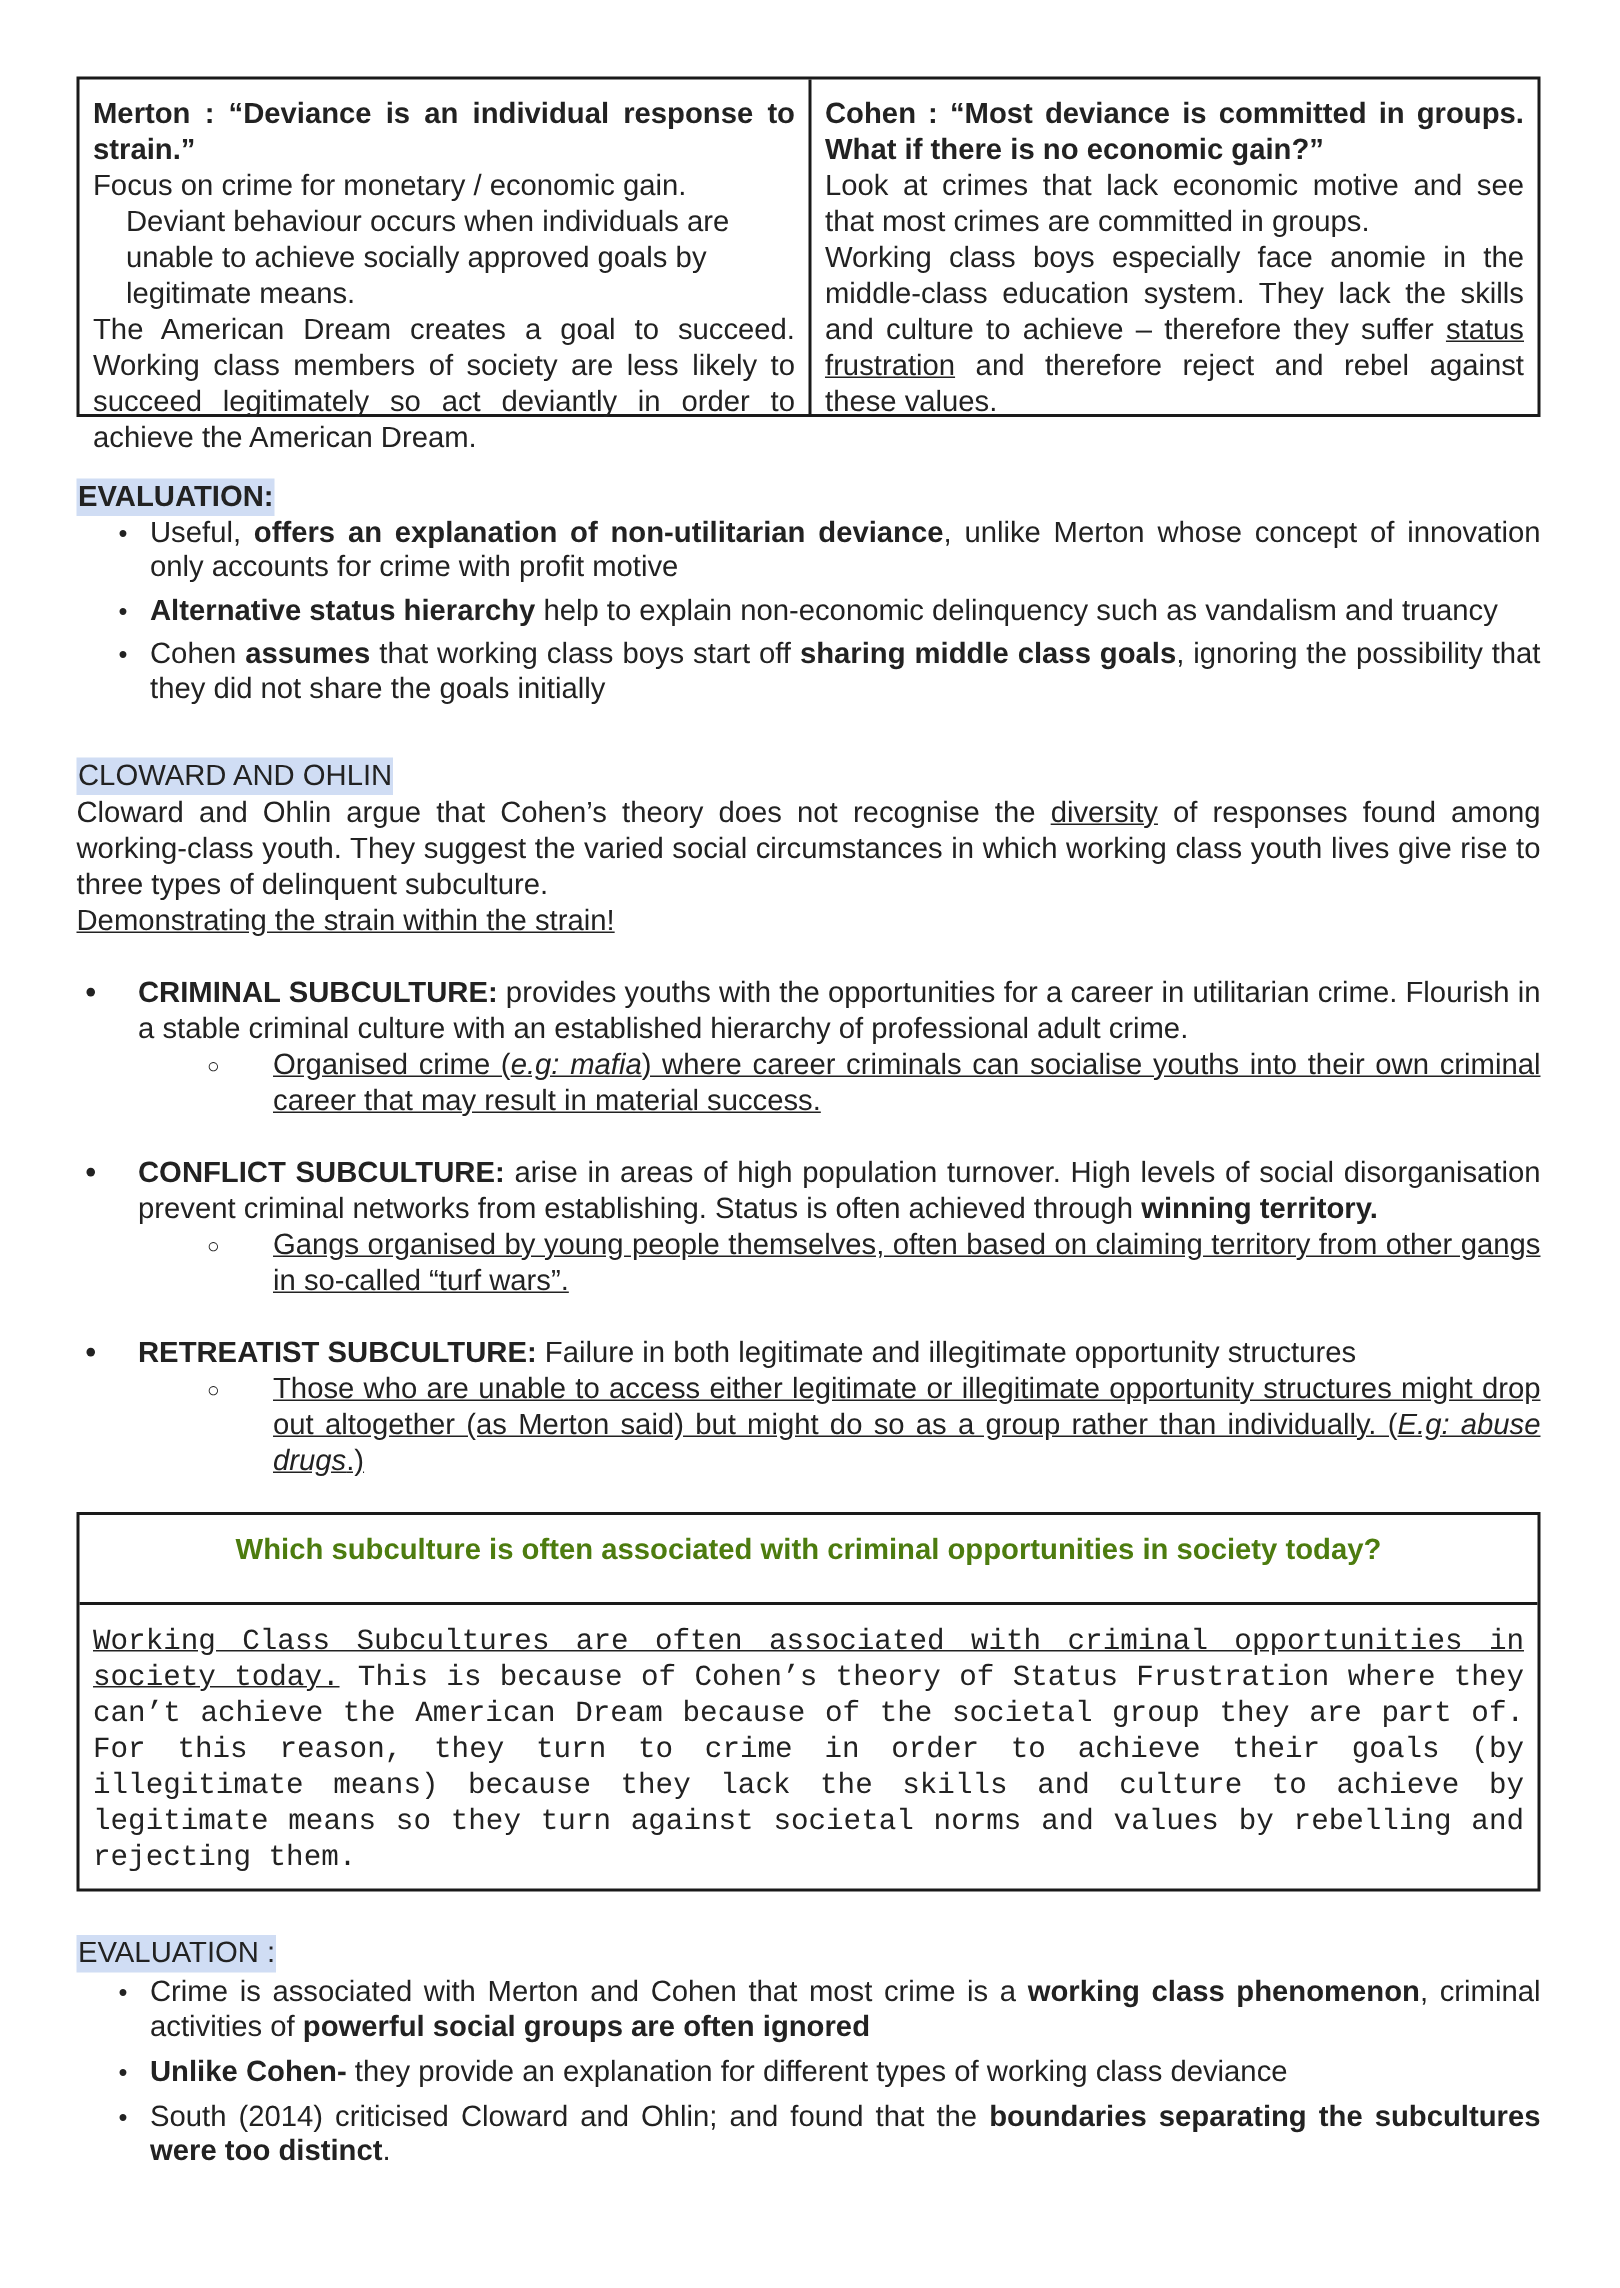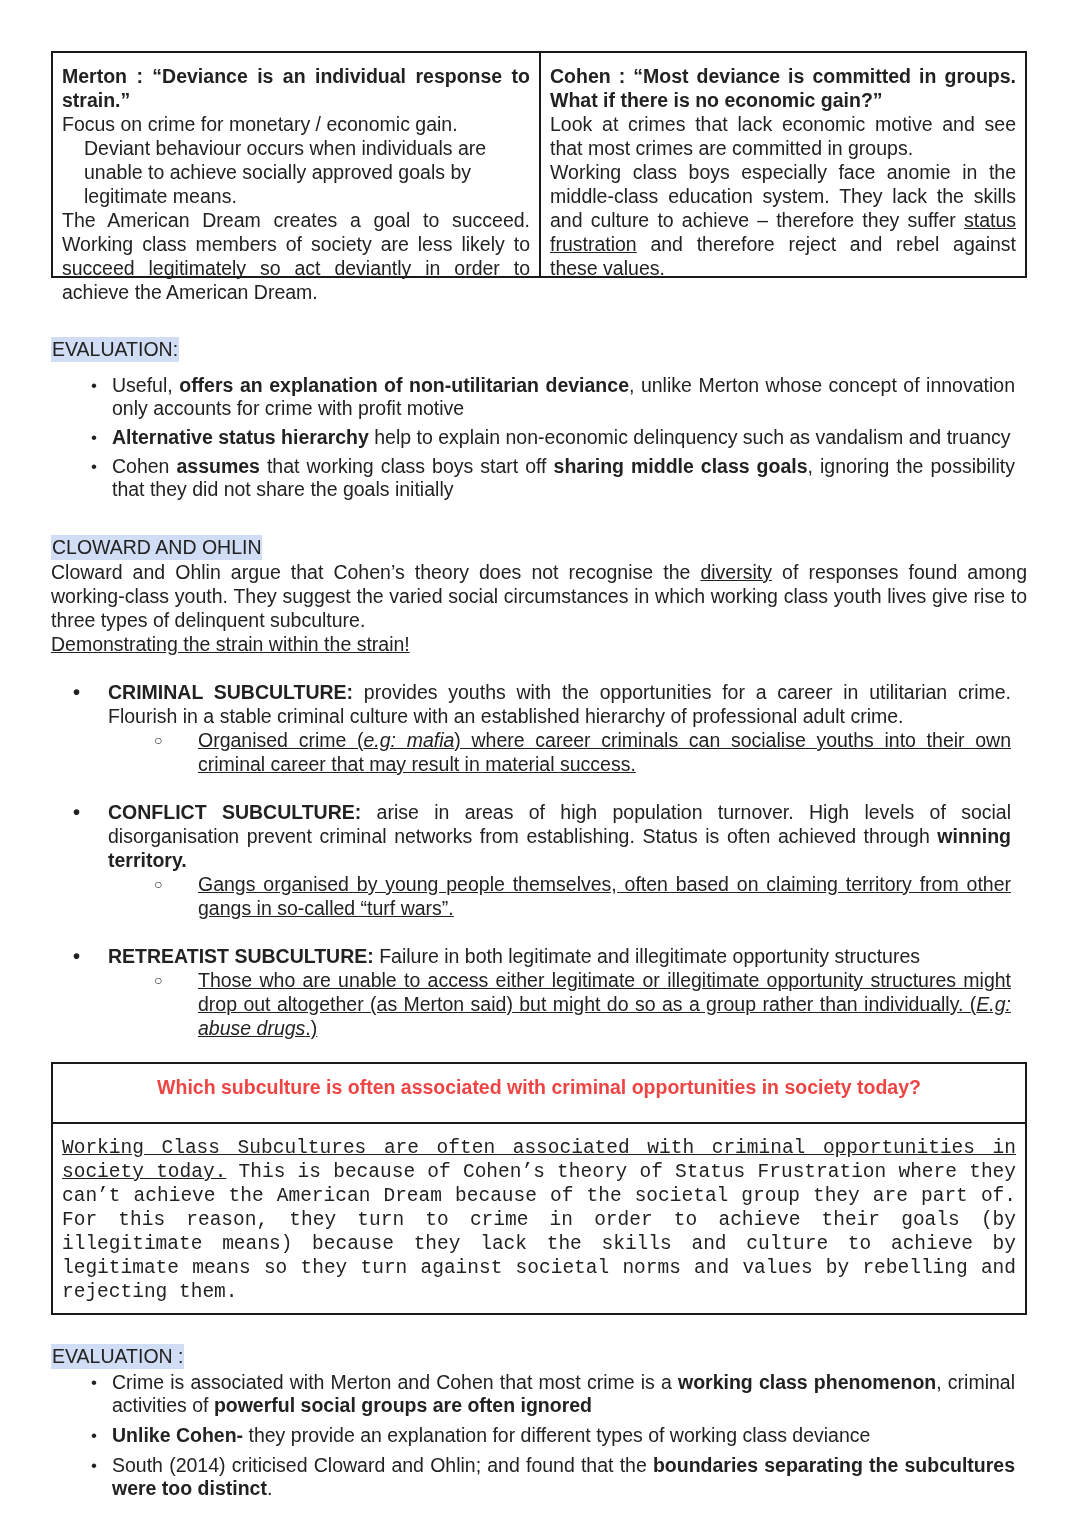--- a/index.html
+++ b/index.html
@@ -12,36 +12,36 @@
     width: 976px; border: 2px solid #1a1a1a; display: flex; box-sizing: border-box;
     height: 227px;
   }
   .comp-cell { width: 50%; box-sizing: border-box; padding: 11px 9px 8px 9px; line-height: 24px; }
   .comp-cell + .comp-cell { border-left: 2px solid #1a1a1a; }
   .j { text-align: justify; }
   .c { text-align: left; }
   .b { font-weight: bold; }
   .u { text-decoration: underline; }
   .hl { background: #d0ddf4; padding: 0 1px; display: inline-block; line-height: 25px; }
-  .heading { margin-top: 59px; }
-  ul.dots { list-style: none; margin: 12px; padding: 0; }
+  .heading { margin-top: 41px; font-weight: bold; }
+  ul.dots { list-style: none; margin: 0; padding: 0; }
   ul.dots li { position: relative; padding-left: 49px; line-height: 23px; text-align: justify; }
   ul.dots li::before { content: "•"; position: absolute; left: 28px; top: 0; font-size: 17px; }
   .eval1 { margin-top: 17px; }
   .eval1 li { margin-bottom: 6px; }
   .para { line-height: 24px; text-align: justify; }
-  ul.big { list-style: none; margin: 16px; padding: 0; }
+  ul.big { list-style: none; margin: 0; padding: 0; }
   ul.big > li { position: relative; padding-left: 41px; line-height: 24px; text-align: justify; margin-bottom: 24px; }
   ul.big > li::before { content: "•"; position: absolute; left: 6px; top: 0; font-size: 20px; font-weight: bold; }
   ul.sub { list-style: none; margin: 0; padding: 0; text-decoration: underline; }
   ul.sub li { position: relative; padding-left: 90px; margin-left: -41px; line-height: 24px; text-align: justify; }
   ul.sub li::before { content: "○"; position: absolute; left: 87px; top: 0; font-size: 14px; }
   ul.sub li { padding-left: 131px; }
   .qbox { border: 2px solid #1a1a1a; width: 976px; box-sizing: border-box; }
-  .qhead { height: 60px; display: flex; align-items: center; justify-content: center; font-weight: bold; color: #ef4444; border-bottom: 2px solid #1a1a1a; padding-bottom: 12px; box-sizing: border-box; }
+  .qhead { height: 60px; display: flex; align-items: center; justify-content: center; font-weight: bold; color: #4d7c0f; border-bottom: 2px solid #1a1a1a; padding-bottom: 12px; box-sizing: border-box; }
   .qbody { padding: 12px 9px 9px 9px; line-height: 24px; text-align: justify; font-family: Liberation Mono, monospace; }
   .eval2 li { margin-bottom: 7px; line-height: 24px; }
 </style>
 </head>
 <body>
 
 <div class="page">
 
   <div class="comp-table">
     <div class="comp-cell">

